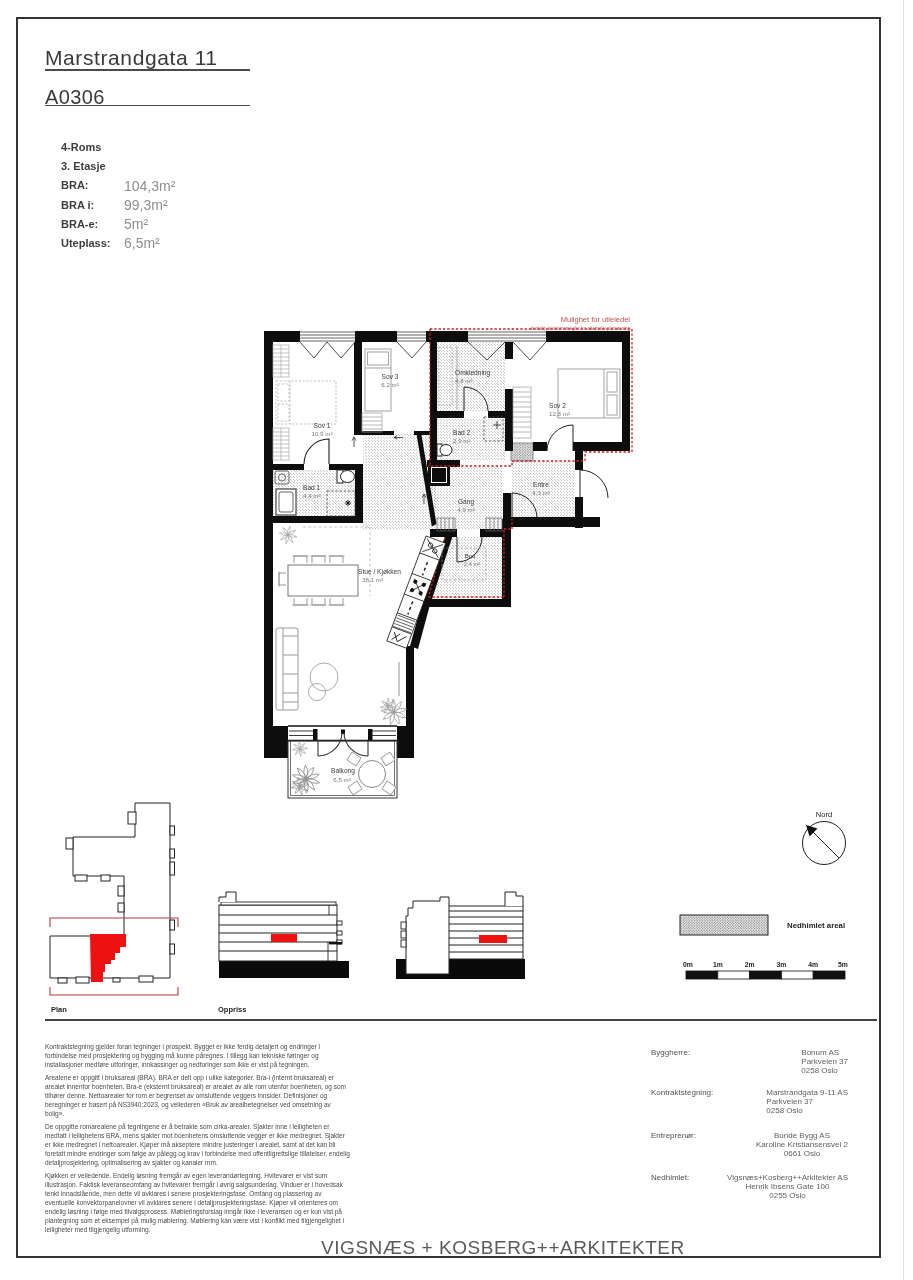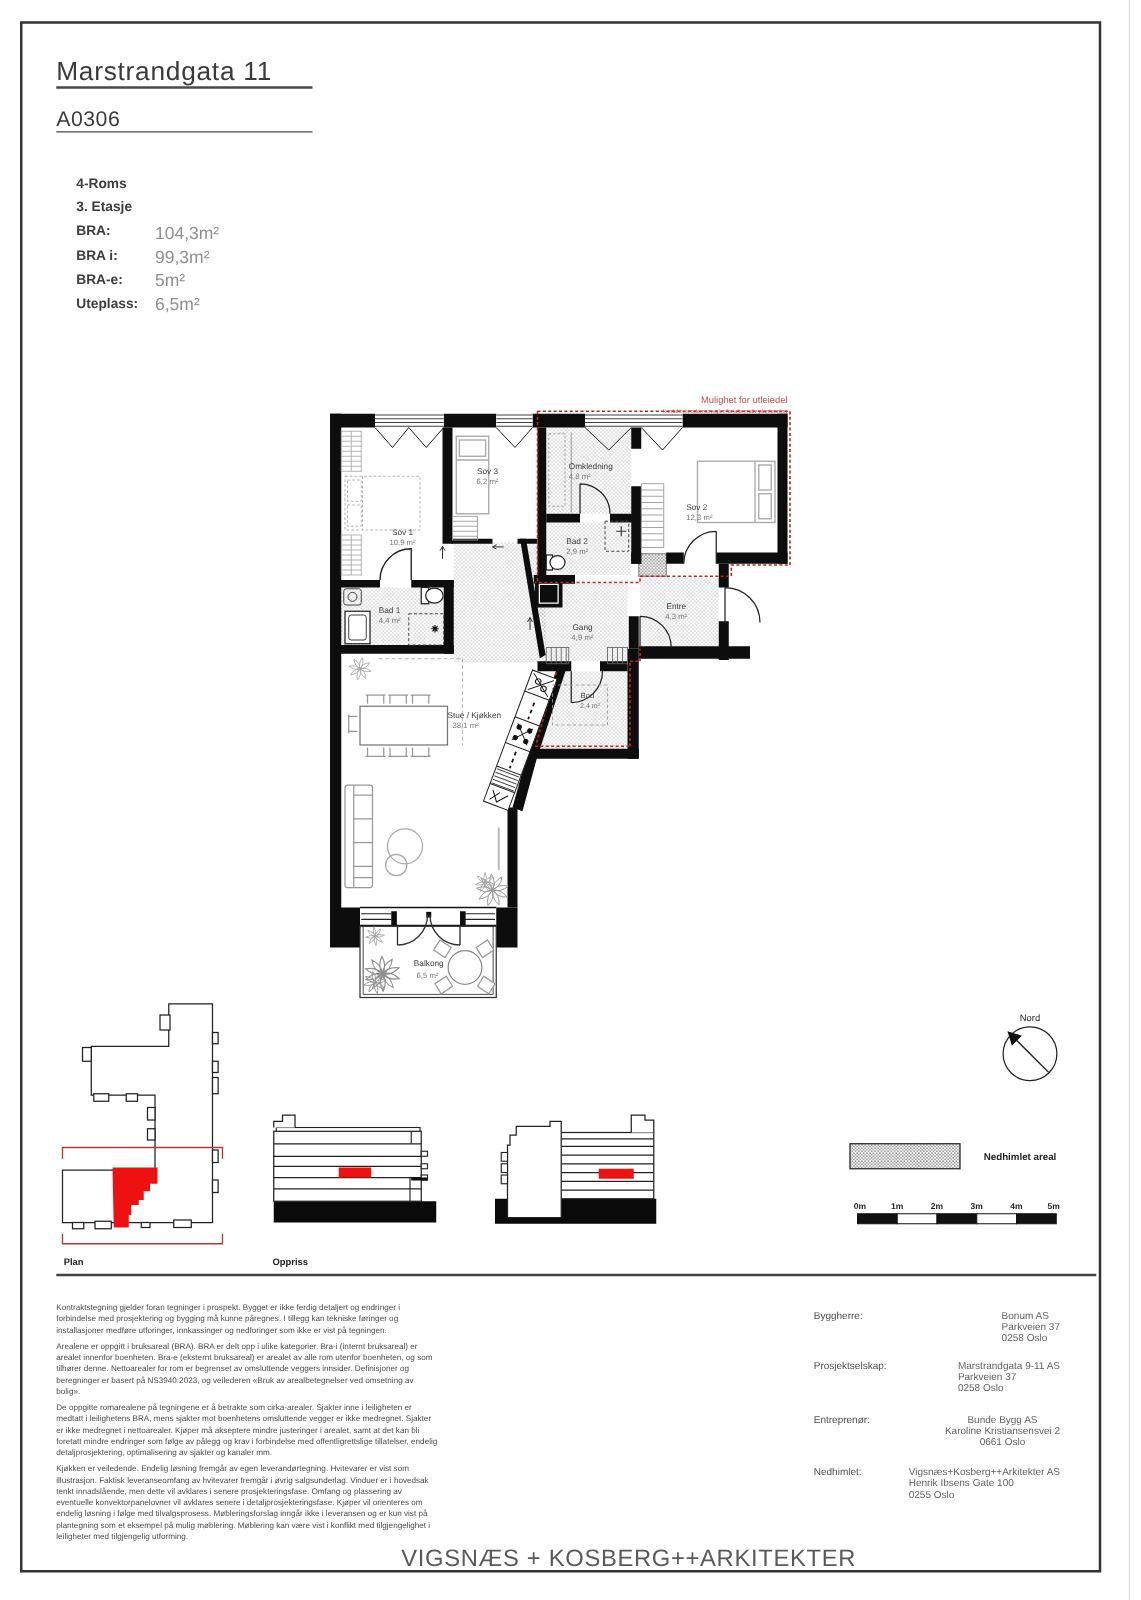--- a/index.html
+++ b/index.html
@@ -10,21 +10,21 @@
 <body>
 
 <div class="abs" style="left:903px;top:0;width:1px;height:1280px;background:#e2e2e2"></div>
 
 <div class="abs" style="left:16px;top:17px;width:861px;height:1237px;border:2px solid #333"></div>
 
 <div class="abs" style="left:45px;top:46px;font-size:21px;color:#3a3a3a;letter-spacing:0.6px">Marstrandgata 11</div>
 
 <div class="abs" style="left:45px;top:69px;width:205px;height:1.6px;background:#4a4a4a"></div>
 
-<div class="abs" style="left:45px;top:86px;font-size:17px;color:#3a3a3a;letter-spacing:0.4px">A0306</div>
+<div class="abs" style="left:45px;top:86px;font-size:20px;color:#3a3a3a;letter-spacing:0.4px">A0306</div>
 
 <div class="abs" style="left:45px;top:105px;width:205px;height:1.4px;background:#4a4a4a"></div>
 
 <div class="abs" style="left:61px;top:138px;font-size:11px;line-height:19.2px;color:#3d3d3d;font-weight:bold">
 4-Roms<br>3. Etasje<br>BRA:<br>BRA i:<br>BRA-e:<br>Uteplass:
 </div>
 
 <div class="abs" style="left:124px;top:176.5px;font-size:14px;line-height:19.2px;color:#8f8f8f">
 104,3m²<br>99,3m²<br>5m²<br>6,5m²
 </div>
@@ -37,31 +37,31 @@
 <p>De oppgitte romarealene på tegningene er å betrakte som cirka-arealer. Sjakter inne i leiligheten er medtatt i leilighetens BRA, mens sjakter mot boenhetens omsluttende vegger er ikke medregnet. Sjakter er ikke medregnet i nettoarealer. Kjøper må akseptere mindre justeringer i arealet, samt at det kan bli foretatt mindre endringer som følge av pålegg og krav i forbindelse med offentligrettslige tillatelser, endelig detaljprosjektering, optimalisering av sjakter og kanaler mm.</p>
 <p>Kjøkken er veiledende. Endelig løsning fremgår av egen leverandørtegning. Hvitevarer er vist som illustrasjon. Faktisk leveranseomfang av hvitevarer fremgår i øvrig salgsunderlag. Vinduer er i hovedsak tenkt innadslående, men dette vil avklares i senere prosjekteringsfase. Omfang og plassering av eventuelle konvektorpanelovner vil avklares senere i detaljprosjekteringsfase. Kjøper vil orienteres om endelig løsning i følge med tilvalgsprosess. Møbleringsforslag inngår ikke i leveransen og er kun vist på plantegning som et eksempel på mulig møblering. Møblering kan være vist i konflikt med tilgjengelighet i leiligheter med tilgjengelig utforming.</p>
 </div>
 
 <div class="abs" style="left:321px;top:1236.5px;font-size:19px;letter-spacing:0.55px;color:#5a5a5a;white-space:nowrap">VIGSNÆS + KOSBERG++ARKITEKTER</div>
 
 <div class="abs" style="left:651px;top:1048px;font-size:8px;color:#4f4f4f">Byggherre:</div>
 
 <div class="abs" style="right:65px;top:1048px;font-size:8px;line-height:9px;color:#5f5f5f;">Bonum AS<br>Parkveien 37<br>0258 Oslo</div>
 
-<div class="abs" style="left:651px;top:1088px;font-size:8px;color:#4f4f4f">Prosjektselskap:</div>
+<div class="abs" style="left:651px;top:1088px;font-size:8px;color:#4f4f4f">Kontraktstegning:</div>
 
 <div class="abs" style="right:65px;top:1088px;font-size:8px;line-height:9px;color:#5f5f5f;text-align:left">Marstrandgata 9-11 AS<br>Parkveien 37<br>0258 Oslo</div>
 
 <div class="abs" style="left:651px;top:1131px;font-size:8px;color:#4f4f4f">Entreprenør:</div>
 
 <div class="abs" style="right:65px;top:1131px;font-size:8px;line-height:9px;color:#5f5f5f;text-align:center">Bunde Bygg AS<br>Karoline Kristiansensvei 2<br>0661 Oslo</div>
 
 <div class="abs" style="left:651px;top:1173px;font-size:8px;color:#4f4f4f">Nedhimlet:</div>
 
-<div class="abs" style="right:65px;top:1173px;font-size:8px;line-height:9px;color:#5f5f5f;text-align:left">Vigsnæs+Kosberg++Arkitekter AS<br>Henrik Ibsens Gate 100<br>0255 Oslo</div>
+<div class="abs" style="right:65px;top:1173px;font-size:8px;line-height:9px;color:#5f5f5f;text-align:center">Vigsnæs+Kosberg++Arkitekter AS<br>Henrik Ibsens Gate 100<br>0255 Oslo</div>
 
 <svg class="abs" style="left:0;top:0" width="913" height="1280" viewBox="0 0 913 1280">
 <defs>
 <pattern id="dots" width="3" height="3" patternUnits="userSpaceOnUse">
 <circle cx="0.75" cy="0.75" r="0.42" fill="#6a6a6a"></circle>
 <circle cx="2.25" cy="2.25" r="0.42" fill="#6a6a6a"></circle>
 </pattern>
 <pattern id="dots2" width="2.6" height="2.6" patternUnits="userSpaceOnUse">
 <circle cx="0.65" cy="0.65" r="0.55" fill="#444"></circle>
 <circle cx="1.95" cy="1.95" r="0.55" fill="#444"></circle>

